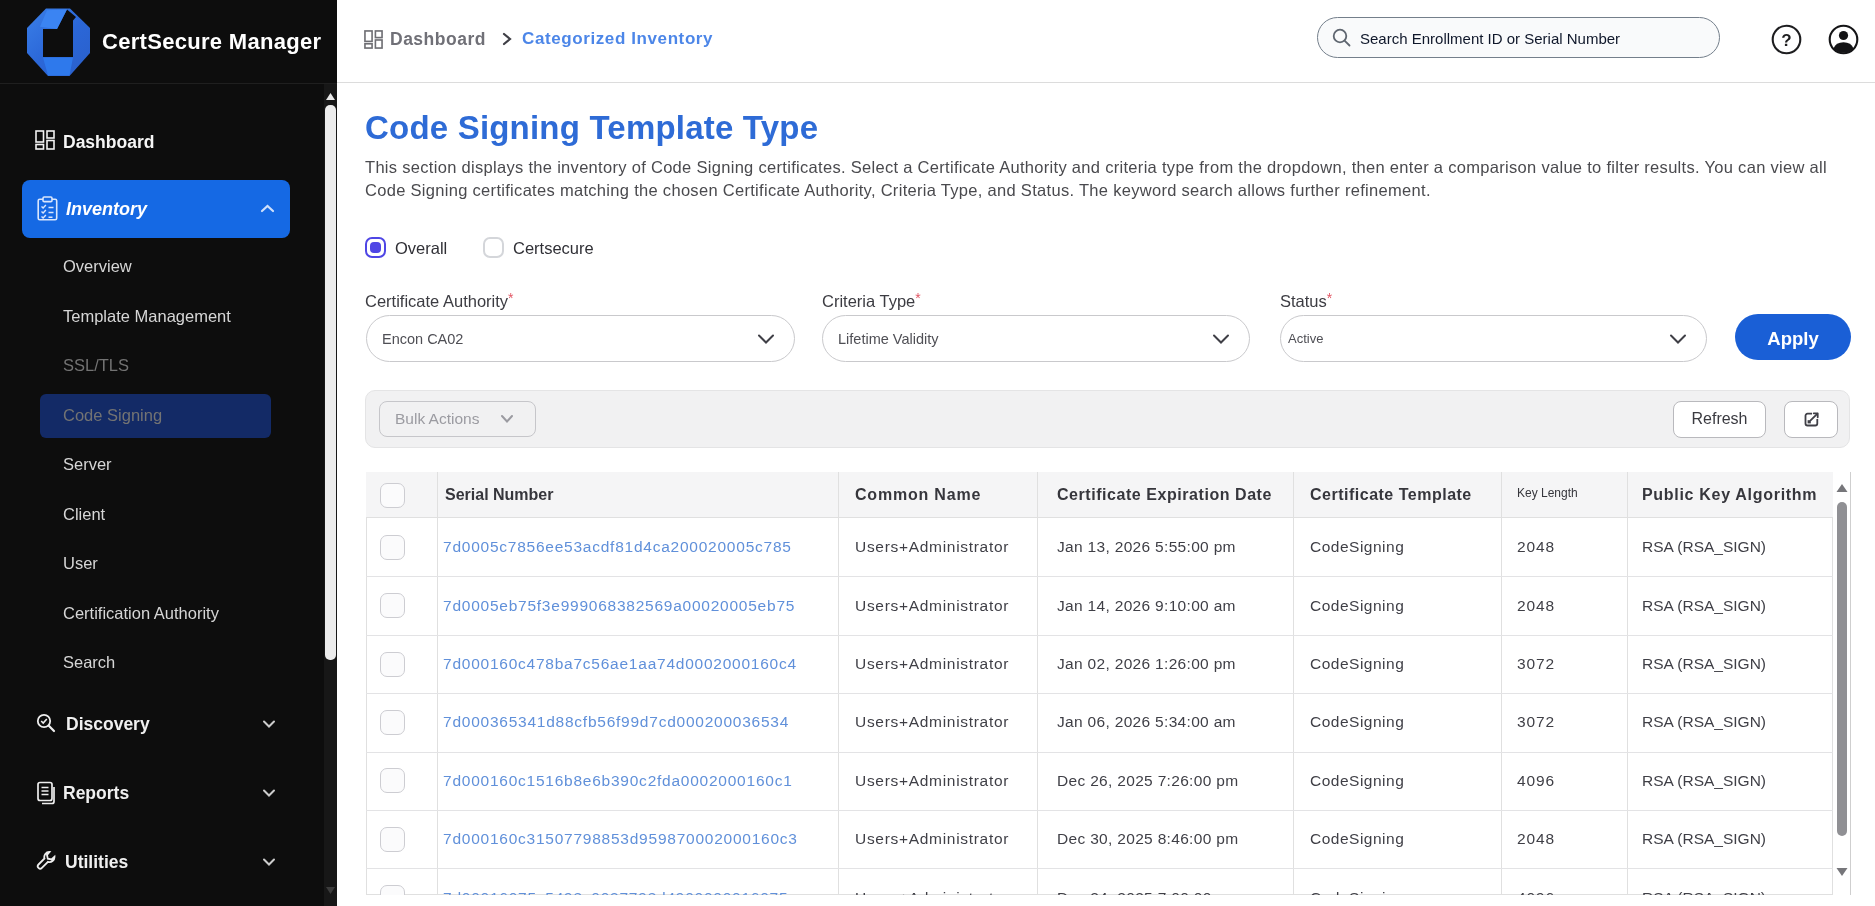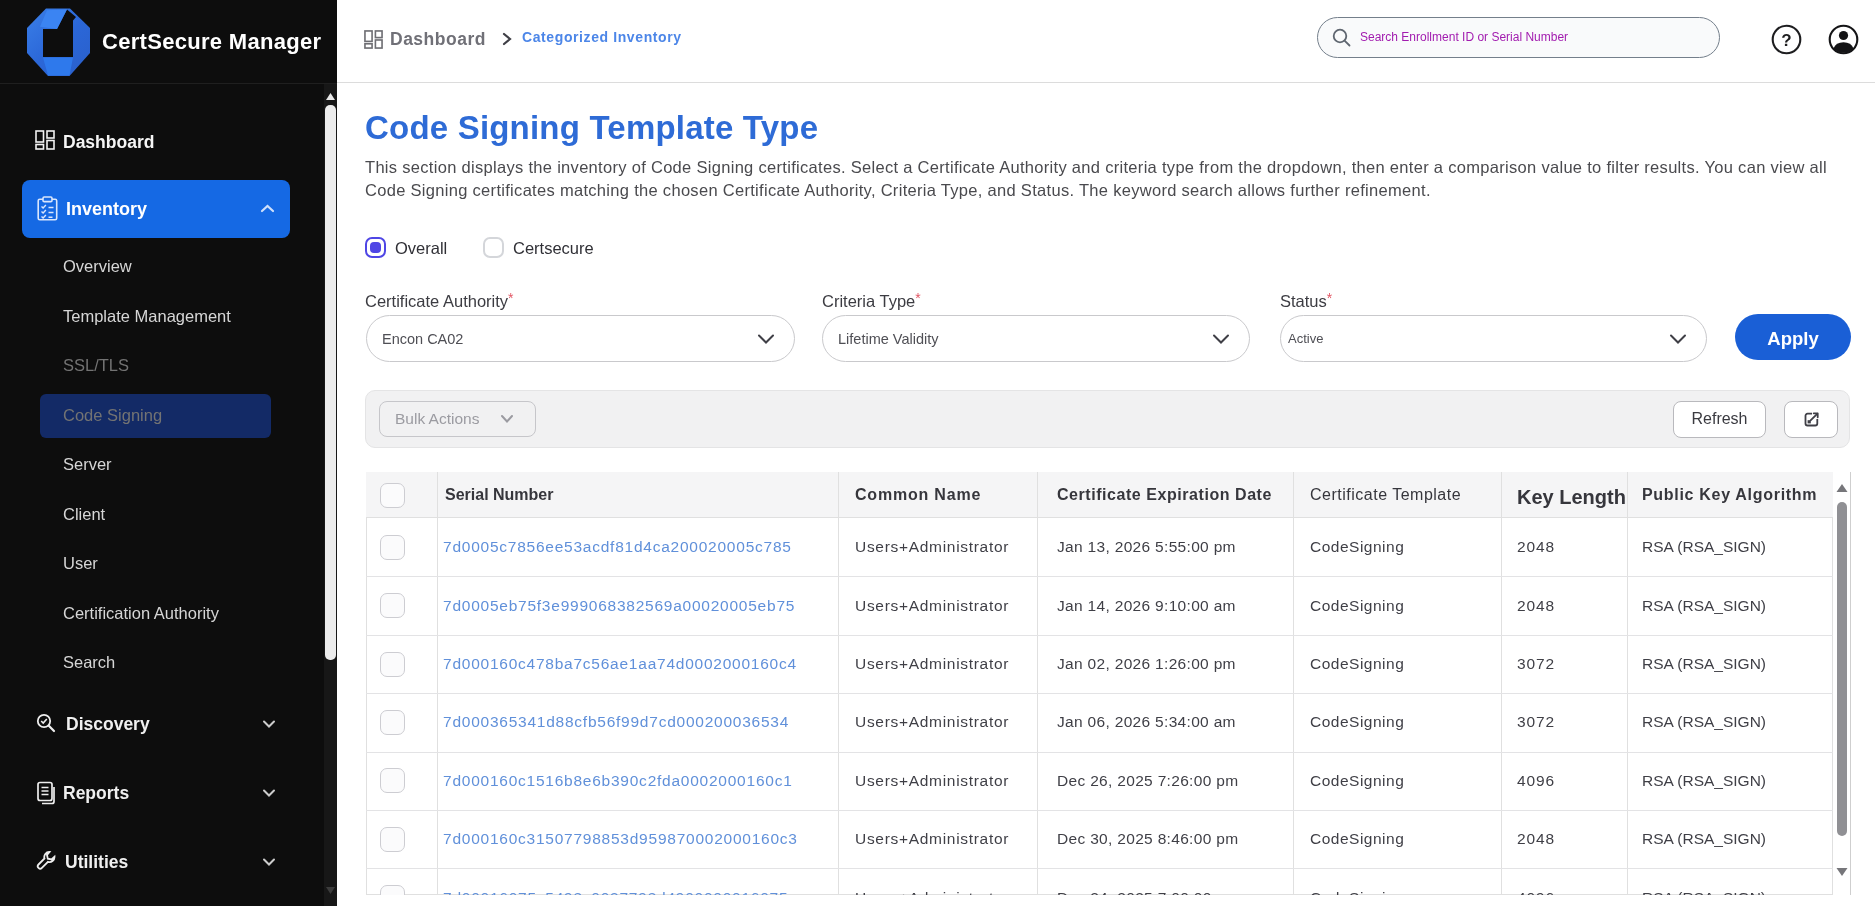--- a/index.html
+++ b/index.html
@@ -41,21 +41,21 @@
 <div class="abs" style="left:63px;top:132px;font-size:17.5px;font-weight:bold;color:#f5f5f5;">Dashboard</div>
 <div class="abs" style="left:22px;top:180px;width:268px;height:58px;background:#1569e4;border-radius:8px;"></div>
 <svg class="abs" style="left:37px;top:196px" width="21" height="25" viewBox="0 0 21 25" fill="none" stroke="#d9e6fc" stroke-width="1.6">
 <rect x="1.2" y="3.2" width="18.5" height="20.5" rx="1.5"></rect>
 <rect x="6" y="1" width="9" height="4.6" rx="1.2" fill="#1569e4"></rect>
 <path d="M4.5,10.5 l1.6,1.6 l2.8,-3" stroke-width="1.4"></path>
 <path d="M4.5,15.5 l1.6,1.6 l2.8,-3" stroke-width="1.4"></path>
 <path d="M4.5,20.5 l1.6,1.6 l2.8,-3" stroke-width="1.4"></path>
 <path d="M11.5,11.5 h5 M11.5,16.5 h5 M11.5,21.3 h4" stroke-width="1.4"></path>
 </svg>
-<div class="abs" style="left:66px;top:199px;font-size:18px;font-weight:bold;color:#fff;">Inventory</div>
+<div class="abs" style="left:66px;top:199px;font-size:18px;font-weight:bold;color:#fff;font-style:italic;">Inventory</div>
 <svg class="abs" style="left:260px;top:203px" width="15" height="11" viewBox="0 0 15 11" fill="none" stroke="#cfe0fb" stroke-width="2.2" stroke-linecap="round">
       <path d="M2,8 L7.5,3 L13,8"></path>
     </svg>
 <div class="abs" style="left:63px;top:257px;font-size:16.5px;color:#d6d6d6;">Overview</div>
 <div class="abs" style="left:63px;top:307px;font-size:16.5px;color:#d6d6d6;">Template Management</div>
 <div class="abs" style="left:63px;top:356px;font-size:16.5px;color:#737373;">SSL/TLS</div>
 <div class="abs" style="left:40px;top:394px;width:231px;height:44px;background:#132a66;border-radius:6px;"></div>
 <div class="abs" style="left:63px;top:406px;font-size:16.5px;color:#737373;">Code Signing</div>
 <div class="abs" style="left:63px;top:455px;font-size:16.5px;color:#d6d6d6;">Server</div>
 <div class="abs" style="left:63px;top:505px;font-size:16.5px;color:#d6d6d6;">Client</div>
@@ -92,27 +92,27 @@
 <svg class="abs" style="left:364px;top:30px" width="19" height="19" viewBox="0 0 20 20" fill="none" stroke="#6d6d72" stroke-width="1.7">
     <rect x="1" y="1" width="7.5" height="11"></rect>
     <rect x="12" y="1" width="7" height="7"></rect>
     <rect x="1" y="14.5" width="7.5" height="4.5"></rect>
     <rect x="12" y="10.5" width="7" height="8.5"></rect>
   </svg>
 <div class="abs" style="left:390px;top:29px;font-size:17.5px;font-weight:bold;color:#707077;letter-spacing:0.5px;">Dashboard</div>
 <svg class="abs" style="left:501px;top:32px" width="12" height="14" viewBox="0 0 12 14" fill="none" stroke="#3f3f46" stroke-width="2.2" stroke-linecap="round">
     <path d="M3,2 L9,7 L3,12"></path>
   </svg>
-<div class="abs" style="left:522px;top:29px;font-size:14px;font-weight:bold;color:#4c86e8;letter-spacing:0.6px;text-align:center;">Categorized Inventory</div>
+<div class="abs" style="left:522px;top:29px;font-size:17px;font-weight:bold;color:#4c86e8;letter-spacing:0.6px;text-align:center;">Categorized Inventory</div>
 <div class="abs" style="left:1317px;top:17px;width:403px;height:41px;background:#f9fafb;border:1.6px solid #747f8b;border-radius:21px;"></div>
 <svg class="abs" style="left:1332px;top:28px" width="19" height="19" viewBox="0 0 19 19" fill="none" stroke="#5f6670" stroke-width="1.8">
 <circle cx="8" cy="8" r="6.3"></circle>
     <path d="M12.8,12.8 L17.5,17.5" stroke-linecap="round"></path>
 </svg>
-<div class="abs" style="left:1360px;top:30px;font-size:12px;color:#a21caf;">Search Enrollment ID or Serial Number</div>
+<div class="abs" style="left:1360px;top:30px;font-size:15px;color:#0f172a;">Search Enrollment ID or Serial Number</div>
 <svg class="abs" style="left:1771px;top:24px" width="31" height="31" viewBox="0 0 31 31">
 <circle cx="15.5" cy="15.5" r="13.8" fill="none" stroke="#1d1d1f" stroke-width="2.1"></circle>
 <text x="15.5" y="21.5" text-anchor="middle" font-size="17" font-weight="bold" fill="#1d1d1f" font-family="Liberation Sans">?</text>
 </svg>
 <svg class="abs" style="left:1828px;top:24px" width="31" height="31" viewBox="0 0 31 31">
 <circle cx="15.5" cy="15.5" r="13.8" fill="none" stroke="#141416" stroke-width="2.1"></circle>
 <circle cx="15.5" cy="11.5" r="4.6" fill="#141416"></circle>
 <path d="M5.5,24.5 a10.5,9 0 0 1 20,0 a13.8,13.8 0 0 1 -20,0 Z" fill="#141416"></path>
 </svg>
 <div class="abs" style="left:365px;top:109px;font-size:33px;font-weight:bold;color:#2e6bd6;letter-spacing:0.2px;">Code Signing Template Type</div>
@@ -161,22 +161,22 @@
 <div class="abs" style="left:366px;top:472px;width:1467px;height:46px;background:#f5f5f6;border-bottom:1px solid #e0e0e0;"></div>
 <div class="abs" style="left:437px;top:472px;width:1px;height:423px;background:#e0e0e0;"></div>
 <div class="abs" style="left:838px;top:472px;width:1px;height:423px;background:#e0e0e0;"></div>
 <div class="abs" style="left:1037px;top:472px;width:1px;height:423px;background:#e0e0e0;"></div>
 <div class="abs" style="left:1293px;top:472px;width:1px;height:423px;background:#e0e0e0;"></div>
 <div class="abs" style="left:1501px;top:472px;width:1px;height:423px;background:#e0e0e0;"></div>
 <div class="abs" style="left:1627px;top:472px;width:1px;height:423px;background:#e0e0e0;"></div>
 <div class="abs" style="left:445px;top:486px;font-size:16px;font-weight:bold;color:#36363c;letter-spacing:0px;">Serial Number</div>
 <div class="abs" style="left:855px;top:486px;font-size:16px;font-weight:bold;color:#36363c;letter-spacing:0.8px;">Common Name</div>
 <div class="abs" style="left:1057px;top:486px;font-size:16px;font-weight:bold;color:#36363c;letter-spacing:0.55px;">Certificate Expiration Date</div>
-<div class="abs" style="left:1310px;top:486px;font-size:16px;font-weight:normal;color:#36363c;letter-spacing:0.5px;">Certificate Template</div>
-<div class="abs" style="left:1517px;top:486px;font-size:20px;font-weight:bold;color:#36363c;letter-spacing:0px;">Key Length</div>
+<div class="abs" style="left:1310px;top:486px;font-size:16px;font-weight:bold;color:#36363c;letter-spacing:0.5px;">Certificate Template</div>
+<div class="abs" style="left:1517px;top:486px;font-size:12px;font-weight:normal;color:#36363c;letter-spacing:0px;">Key Length</div>
 <div class="abs" style="left:1642px;top:486px;font-size:16px;font-weight:bold;color:#36363c;letter-spacing:0.7px;">Public Key Algorithm</div>
 <div class="abs" style="left:380px;top:483px;width:25px;height:25px;border:1.5px solid #cdcdd2;border-radius:7px;background:#fbfbfc;"></div>
 <div class="abs" style="left:366px;top:518px;width:1467px;height:377px;overflow:hidden;">
 <div class="abs" style="left:0px;top:58px;width:1467px;height:1px;background:#e3e3e5;"></div>
 <div class="abs" style="left:14px;top:17px;width:25px;height:25px;border:1.5px solid #cdcdd2;border-radius:7px;background:#fbfbfc;"></div>
 <div class="abs" style="left:77px;top:20px;font-size:15.5px;color:#6090da;letter-spacing:0.76px;">7d0005c7856ee53acdf81d4ca200020005c785</div>
 <div class="abs" style="left:489px;top:20px;font-size:15.5px;color:#3f3f46;letter-spacing:0.7px;">Users+Administrator</div>
 <div class="abs" style="left:691px;top:20px;font-size:15.5px;color:#3f3f46;letter-spacing:0.32px;">Jan 13, 2026 5:55:00 pm</div>
 <div class="abs" style="left:944px;top:20px;font-size:15.5px;color:#3f3f46;letter-spacing:0.5px;">CodeSigning</div>
 <div class="abs" style="left:1151px;top:20px;font-size:15.5px;color:#3f3f46;letter-spacing:0.9px;">2048</div>

